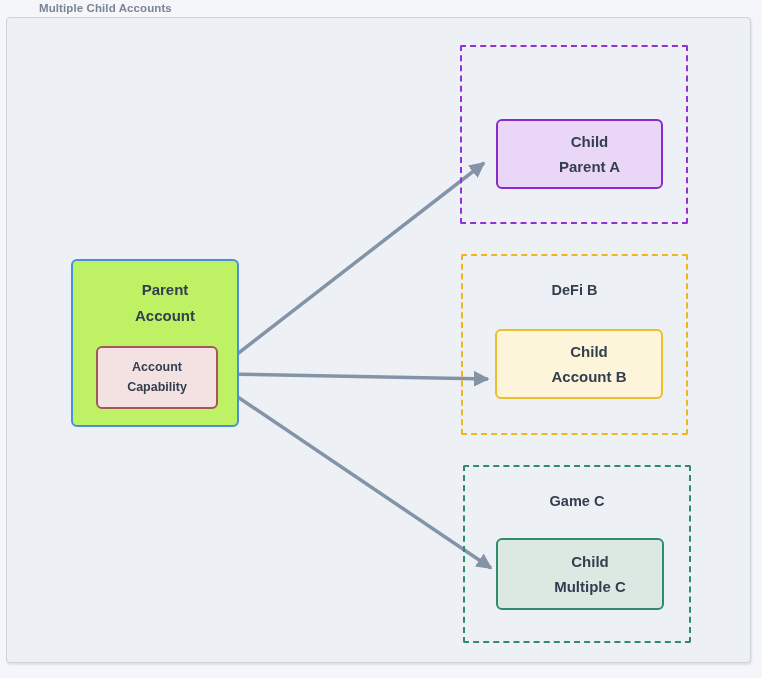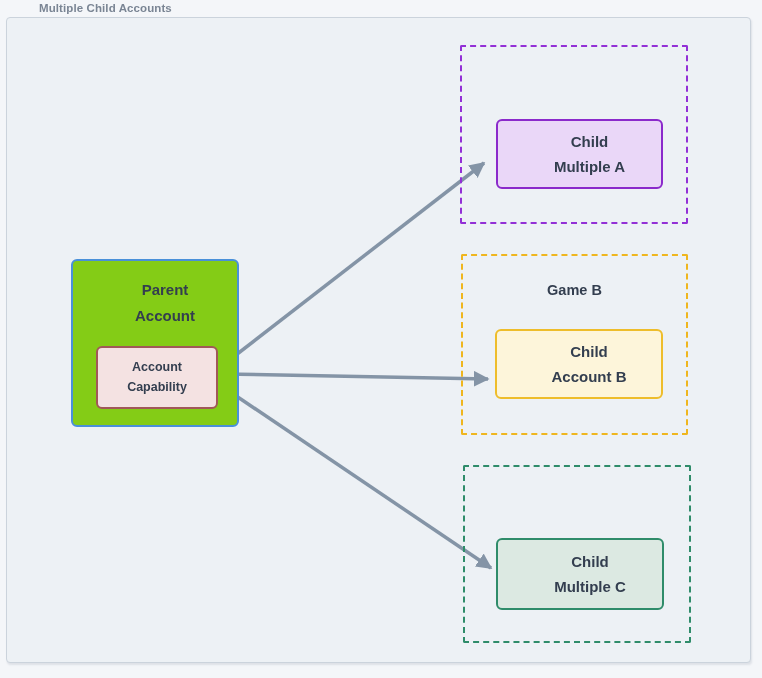--- a/index.html
+++ b/index.html
@@ -93,53 +93,54 @@
       <defs>
         <marker id="arrowhead" viewBox="0 0 10 10" refX="9" refY="5" markerWidth="4.5" markerHeight="4.5" orient="auto">
           <path d="M0,0 L10,5 L0,10 Z" style="fill: rgb(132, 148, 166);"></path>
         </marker>
       </defs>
       <line x1="216" y1="347" x2="477" y2="145" stroke-width="3.5" marker-end="url(#arrowhead)" style="stroke: rgb(132, 148, 166);"></line>
       <line x1="216" y1="356" x2="481" y2="361" stroke-width="3.5" marker-end="url(#arrowhead)" style="stroke: rgb(132, 148, 166);"></line>
       <line x1="216" y1="369" x2="484" y2="550" stroke-width="3.5" marker-end="url(#arrowhead)" style="stroke: rgb(132, 148, 166);"></line>
     </svg>
 
-    <div class="node parent-node" style="background-color: #84cc16; border-color: rgb(74, 144, 217);">
+    <div class="node parent-node" style="background-color: #bef264; border-color: rgb(74, 144, 217);">
       <div class="parent-label">
         <span class="line-block">Parent</span>
         <span class="line-block">Account</span>
       </div>
       <div class="capability-node" style="background-color: rgb(244, 226, 226); border-color: rgb(161, 88, 88);">
         <div class="capability-label">
           <span class="line-block">Account</span>
           <span class="line-block">Capability</span>
         </div>
       </div>
     </div>
 
     <div class="group group-a" style="border-color: rgb(147, 48, 214);">
       <div class="node child-node child-a" style="background-color: rgb(234, 215, 248); border-color: rgb(139, 42, 203);">
         <div class="child-label">
           <span class="line-block">Child</span>
-          <span class="line-block">Multiple A</span>
+          <span class="line-block">Parent A</span>
         </div>
       </div>
     </div>
 
     <div class="group group-b" style="border-color: rgb(239, 182, 30);">
-      <div class="group-label">Game B</div>
+      <div class="group-label">DeFi B</div>
       <div class="node child-node child-b" style="background-color: rgb(253, 245, 218); border-color: rgb(238, 189, 43);">
         <div class="child-label">
           <span class="line-block">Child</span>
           <span class="line-block">Account B</span>
         </div>
       </div>
     </div>
 
     <div class="group group-c" style="border-color: rgb(47, 140, 106);">
+      <div class="group-label">Game C</div>
       <div class="node child-node child-c" style="background-color: rgb(220, 233, 226); border-color: rgb(47, 140, 106);">
         <div class="child-label">
           <span class="line-block">Child</span>
           <span class="line-block">Multiple C</span>
         </div>
       </div>
     </div>
 
   </div>
 </div>

